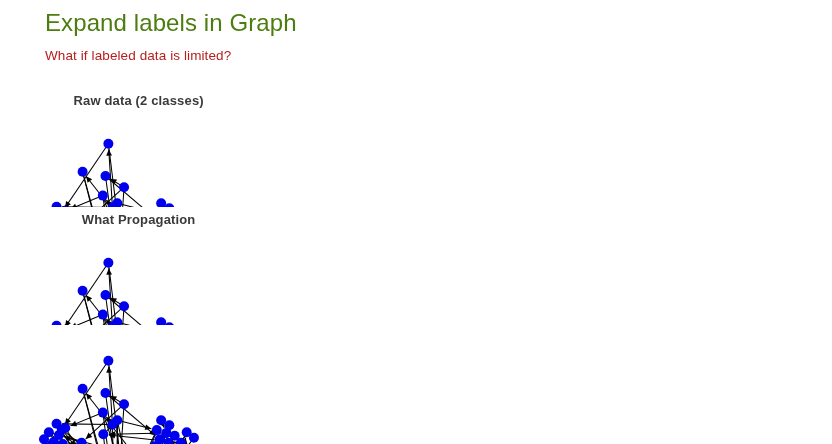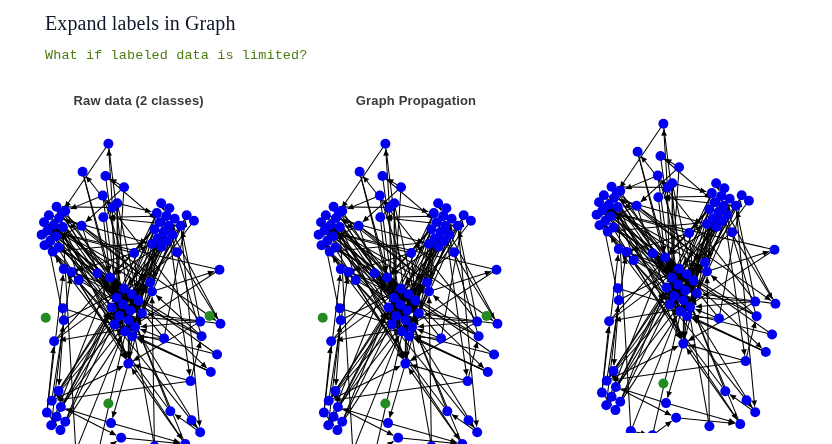--- a/index.html
+++ b/index.html
@@ -7,32 +7,32 @@
   body{
     width:832px;height:444px;background:#ffffff;overflow:hidden;
     font-family:"Liberation Sans","DejaVu Sans",sans-serif;
     -webkit-font-smoothing:antialiased;
   }
   .slide{position:relative;width:832px;height:444px;background:#ffffff;overflow:hidden;}
 
   
   .header{position:absolute;left:45px;top:6px;width:740px;}
   .slide-title{
-    font-size:20px;line-height:34px;font-weight:400;color:#0f172a;
-    letter-spacing:.1px;white-space:nowrap;font-family:Liberation Serif, serif;
+    font-size:24px;line-height:34px;font-weight:400;color:#4d7c0f;
+    letter-spacing:.1px;white-space:nowrap;
   }
   .slide-subtitle{
     margin-top:7px;font-size:13.5px;line-height:17px;font-weight:400;
-    color:#4d7c0f;letter-spacing:.1px;white-space:nowrap;font-family:Liberation Mono, monospace;
+    color:#b91c1c;letter-spacing:.1px;white-space:nowrap;
   }
 
   
   .panels{
     position:absolute;left:0;top:88px;width:832px;height:356px;
-    display:flex;flex-direction:row;align-items:flex-start;
+    display:flex;flex-direction:column;align-items:flex-start;
   }
   .panel{
     position:relative;width:277.33px;height:356px;
     display:flex;flex-direction:column;align-items:center;
     overflow:hidden;
   }
   .panel-title{
     font-size:13px;line-height:15px;font-weight:600;color:#3a3a3a;
     letter-spacing:.15px;white-space:nowrap;margin:5px 0 0 0;
     text-align:center;
@@ -609,21 +609,21 @@
               <circle cx="75.84" cy="334.10" r="5" fill="#0000EE"></circle>
               <circle cx="45.72" cy="200.75" r="5" fill="#228B22"></circle>
               <circle cx="209.59" cy="199.00" r="5" fill="#228B22"></circle>
               <circle cx="108.38" cy="286.50" r="5" fill="#228B22"></circle>
             </g>
           </svg>
       </div>
     </div>
 
     <div class="panel">
-      <div class="panel-title">Graph Propagation</div>
+      <div class="panel-title">What Propagation</div>
       <div class="graph-wrap">
         <svg class="graph-svg" id="svg-1" width="277" height="336" viewBox="0 0 277 336">
             <g stroke="#000000" stroke-width="1.05" fill="#000000">
               <line x1="108.38" y1="26.80" x2="65.00" y2="90.76"></line>
               <polygon points="65.00,90.76 66.08,84.01 70.88,87.26" stroke="none"></polygon>
               <line x1="108.38" y1="26.80" x2="131.55" y2="213.74"></line>
               <polygon points="131.55,213.74 127.90,207.95 133.66,207.23" stroke="none"></polygon>
               <line x1="82.59" y1="54.80" x2="115.34" y2="175.40"></line>
               <polygon points="115.34,175.40 110.92,170.17 116.52,168.65" stroke="none"></polygon>
               <line x1="82.59" y1="54.80" x2="117.84" y2="193.57"></line>

